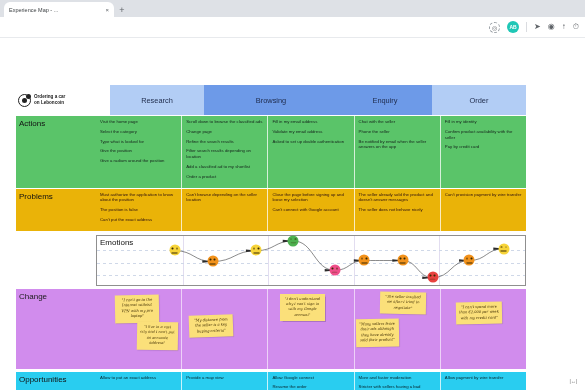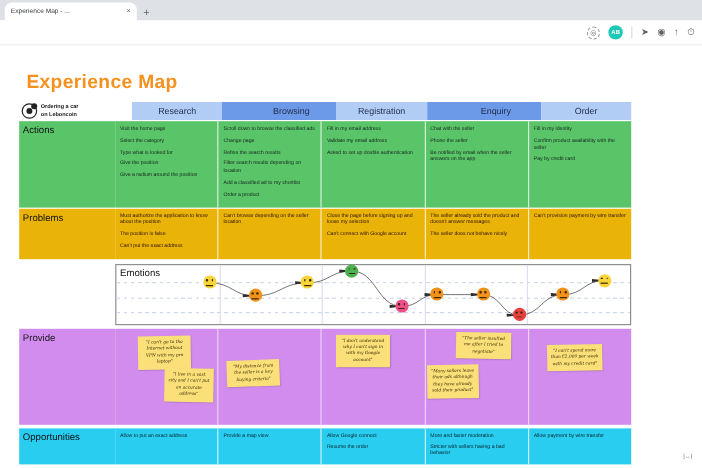--- a/index.html
+++ b/index.html
@@ -58,21 +58,21 @@
 
   .board-title {
     position: absolute; left: 22px; top: 22px;
     font-size: 16px; font-weight: bold; color: #F5911E;
     letter-spacing: .3px;
   }
 
   .grid { position: absolute; left: 16px; top: 47px; width: 510px; }
 
   
-  .hdr-row { display: flex; height: 15px; gap: 14px; }
+  .hdr-row { display: flex; height: 30px; gap: 14px; }
   .persona {
     width: 80px; display: flex; align-items: center; gap: 3px;
     background: #fff; padding-left: 2px;
   }
   .persona-icon {
     width: 13px; height: 13px; border-radius: 50%;
     border: 1.4px solid #222; position: relative; flex: none;
   }
   .persona-icon::after {
     content:""; position:absolute; left:3px; top:3px;
@@ -181,36 +181,34 @@
     <div class="avatar">AB</div>
     <div class="tb-sep"></div>
     <div class="tb-icon">➤</div>
     <div class="tb-icon">◉</div>
     <div class="tb-icon">↑</div>
     <div class="tb-icon">⏱</div>
   </div>
 
   <div class="canvas">
 
-    <div class="board-title">Experience Map</div>
 
     <div class="grid">
 
       <div class="hdr-row">
         <div class="persona">
           <div class="persona-icon"></div>
           <div class="persona-text">
             <div>Ordering a car</div>
             <div>on Leboncoin</div>
           </div>
         </div>
         <div id="phases" style="flex:1;display:flex;gap:0">
             <div class="phase light">Research</div>
             <div class="phase dark">Browsing</div>
-            <div class="phase light">Registration</div>
             <div class="phase dark">Enquiry</div>
             <div class="phase light">Order</div>
           </div>
       </div>
 
       <div class="band actions">
         <div class="band-label">Actions</div>
         <div class="band-cells" id="cells-actions">
             <div class="cell">
               <div class="item">Visit the home page</div>
@@ -370,21 +368,21 @@
                   <i class="l"></i>
                   <i class="r"></i>
                 </div>
                 <div class="mouth flat"></div>
               </div>
             </div>
         </div>
       </div>
 
       <div class="band quotes">
-        <div class="band-label">Provide</div>
+        <div class="band-label">Change</div>
         <div class="quotes-cells" id="cells-quotes">
             <div class="qcell">
               <div class="note" style="left: 22%; top: 8%; width: 52%; transform: rotate(-1deg);">"I can't go to the Internet without VPN with my pro laptop"</div>
               <div class="note" style="left: 48%; top: 42%; width: 48%; transform: rotate(1deg);">"I live in a vast city and I can't put an accurate address"</div>
             </div>
             <div class="qcell">
               <div class="note" style="left: 8%; top: 33%; width: 52%; transform: rotate(-2deg);">"My distance from the seller is a key buying criteria"</div>
             </div>
             <div class="qcell">
               <div class="note" style="left: 14%; top: 6%; width: 52%; transform: rotate(0deg);">"I don't understand why I can't sign in with my Google account"</div>

